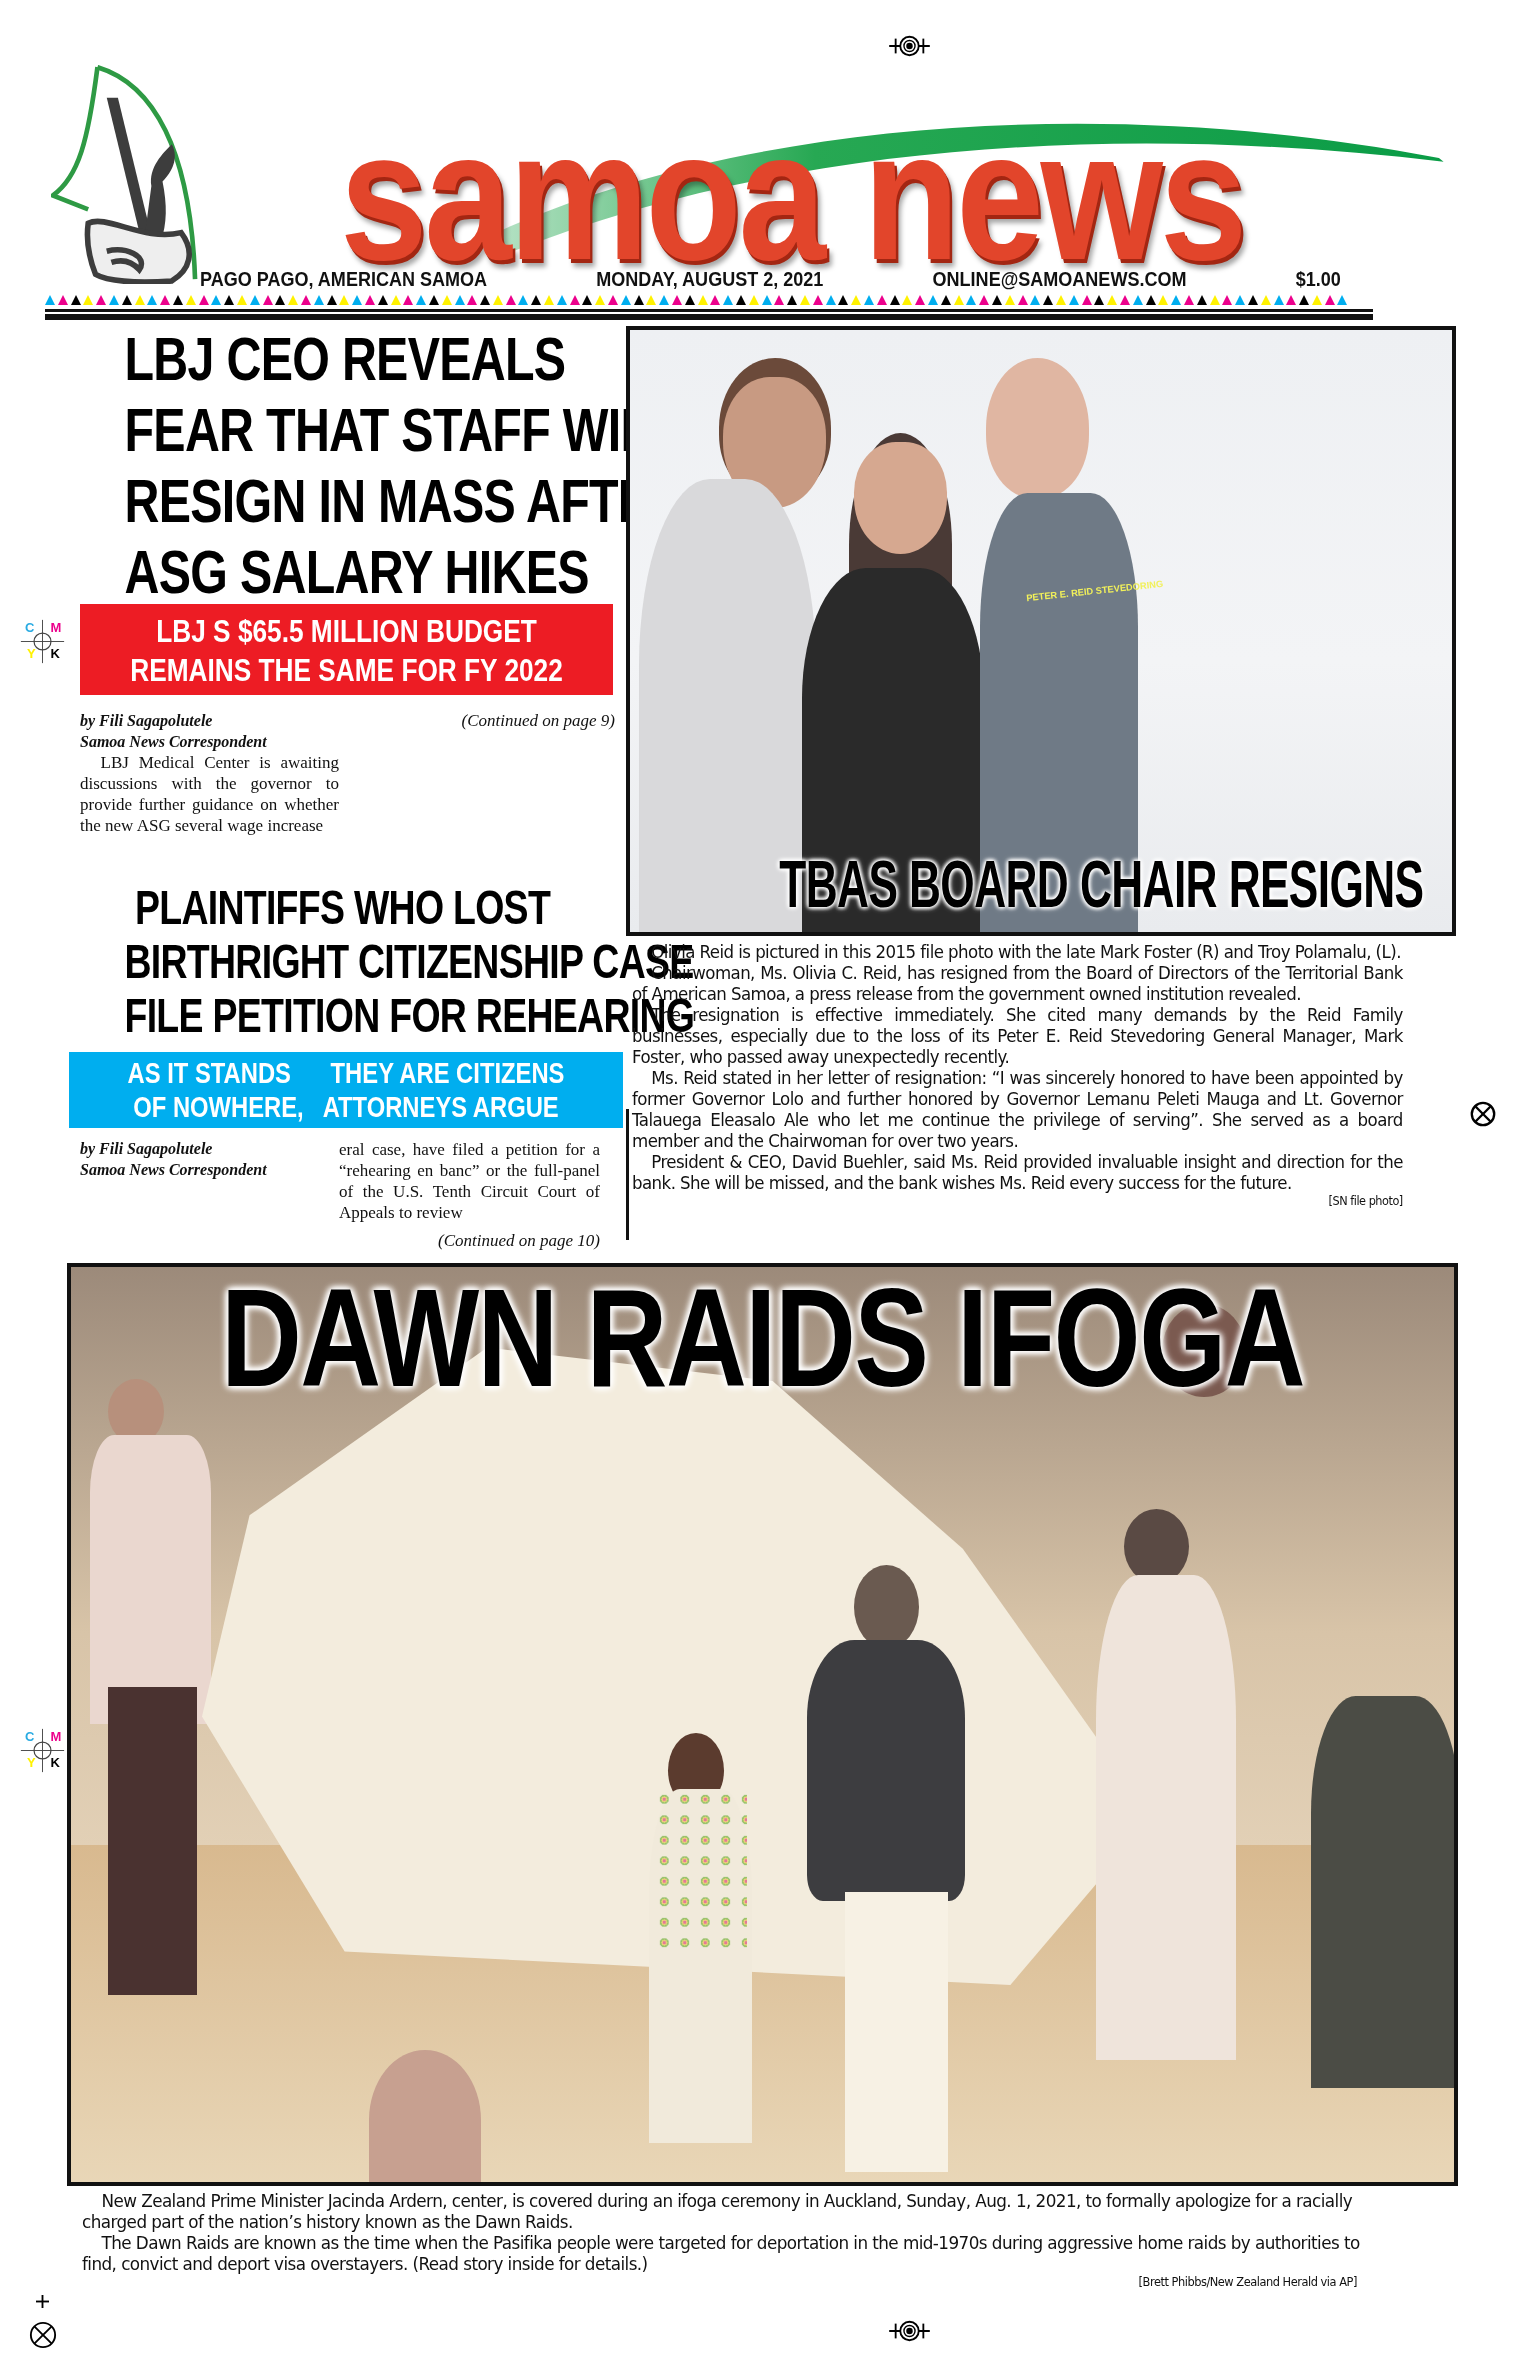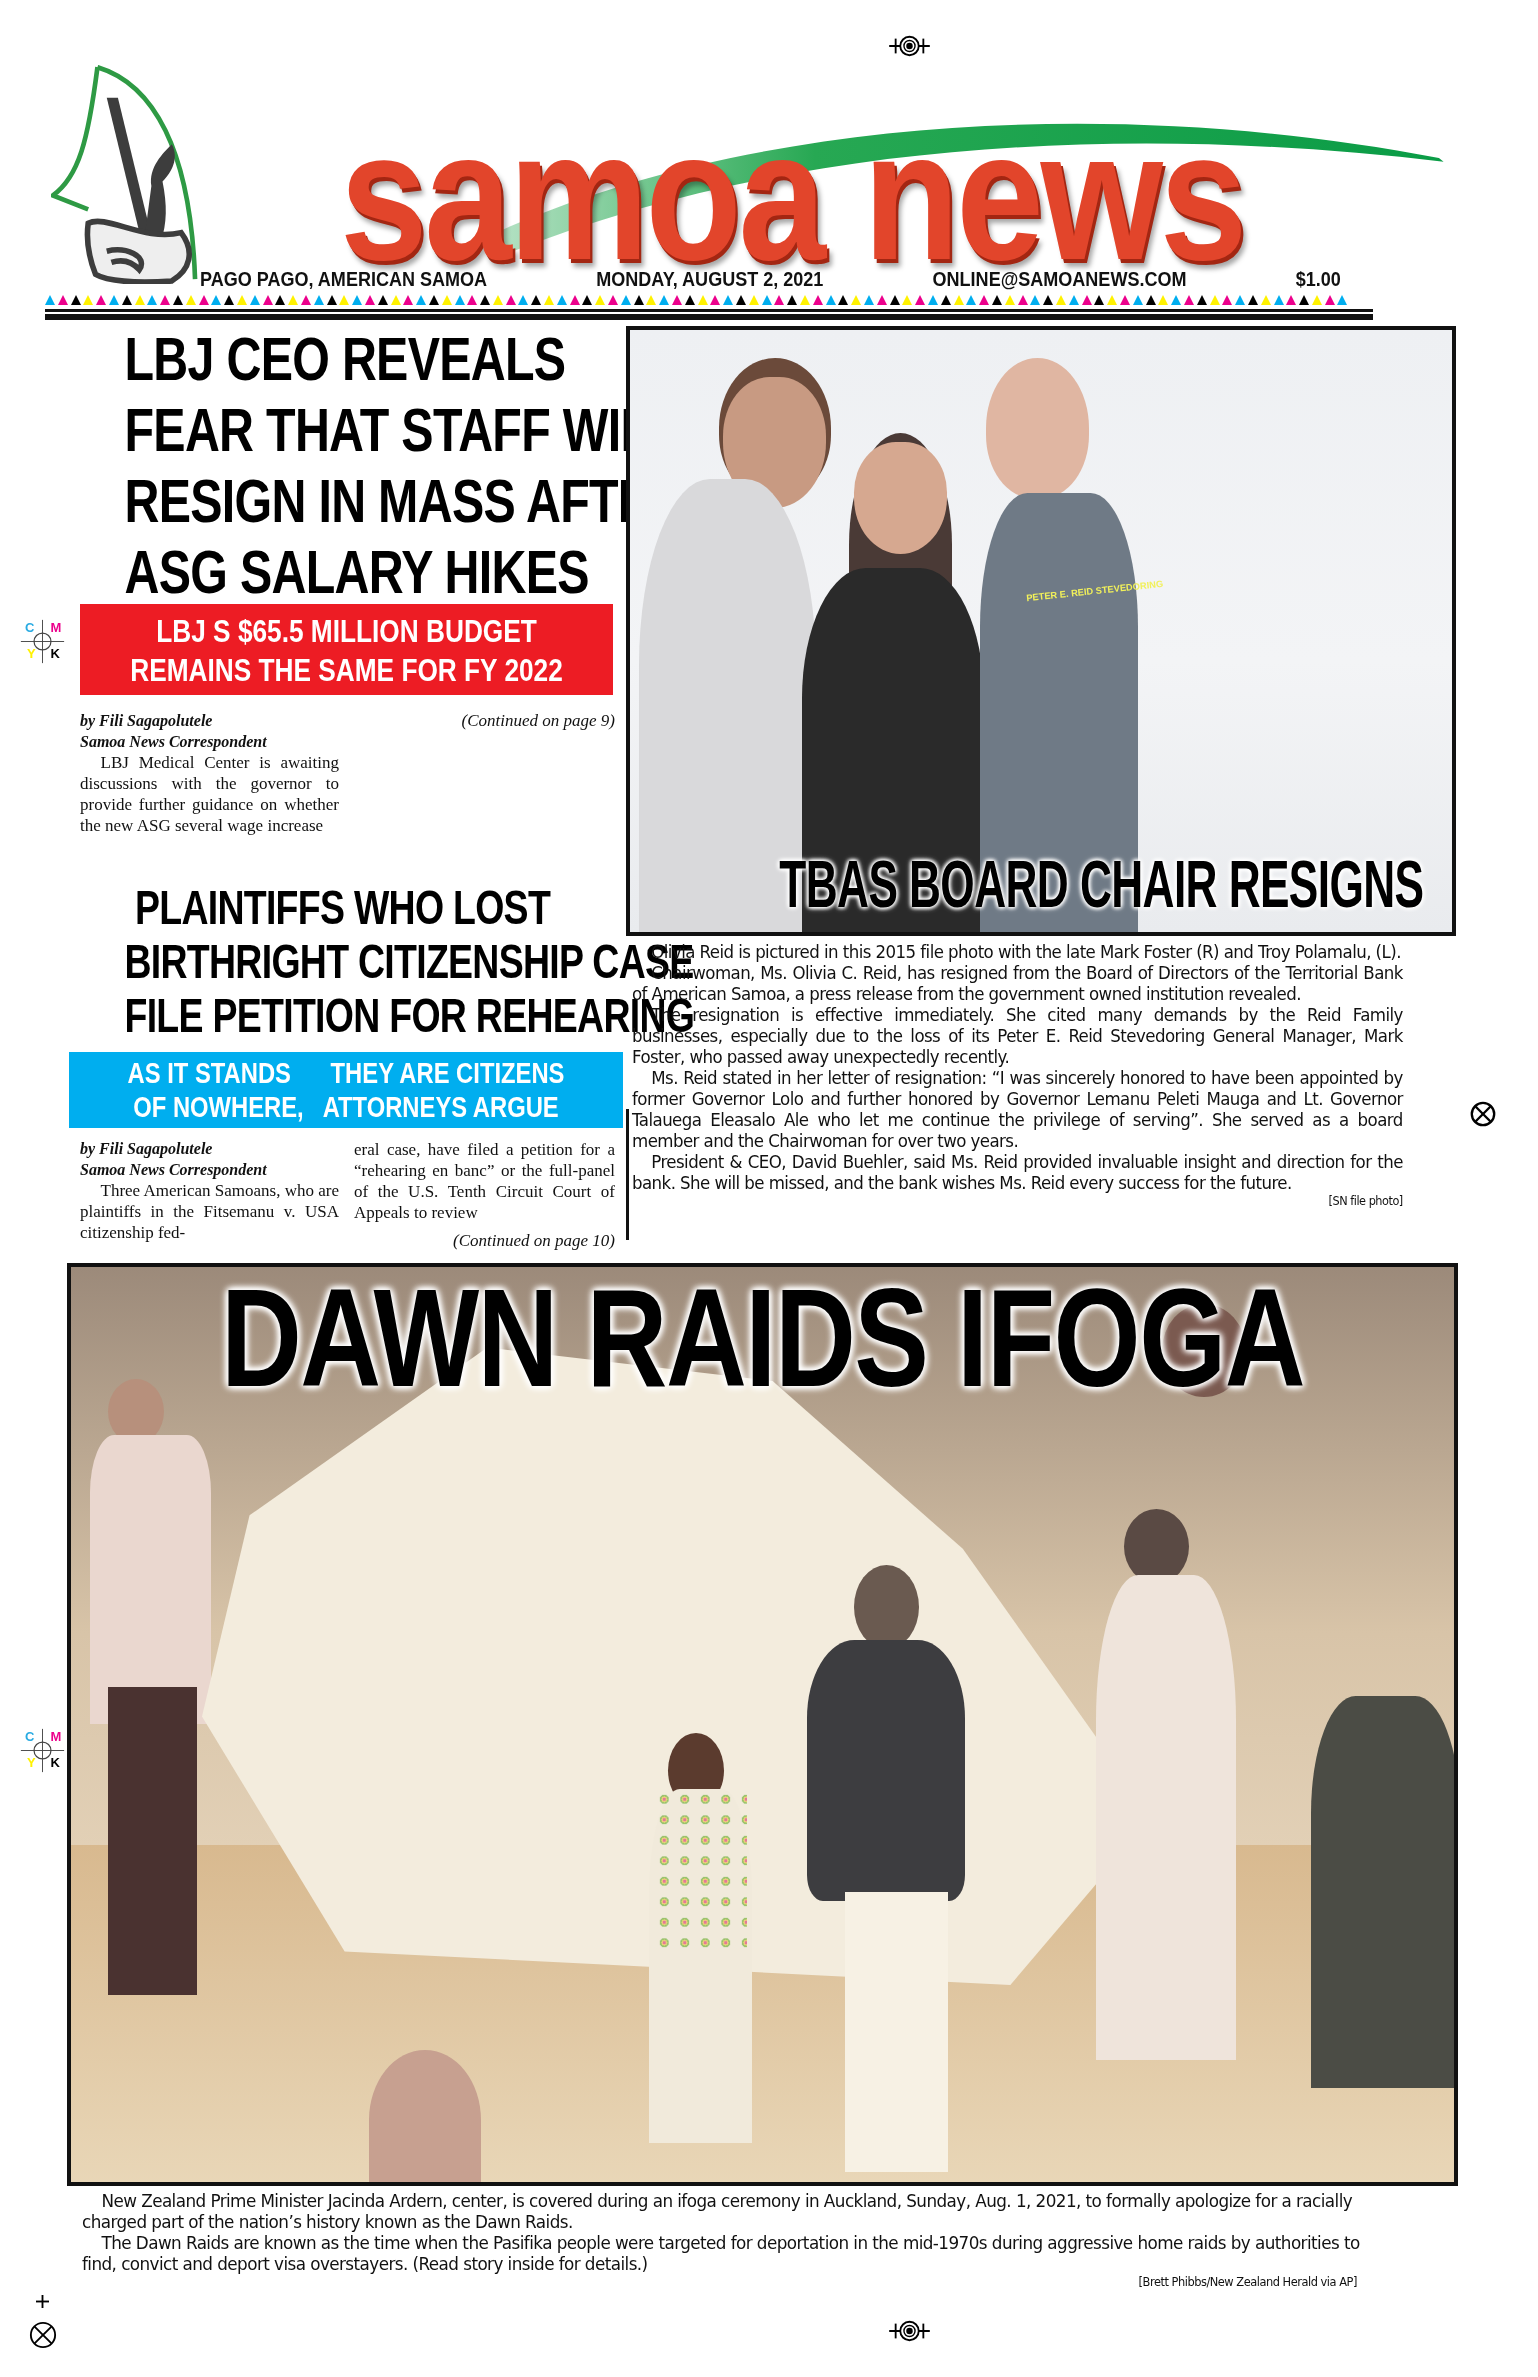--- a/index.html
+++ b/index.html
@@ -60,21 +60,21 @@
   .s1-col1 { left: 80px; top: 711px; width: 259px; }
   .s1-col2 { left: 354px; top: 711px; width: 261px; }
 
   .hl2 { left: 63px; top: 881px; width: 559px; font-size: 48px; line-height: 54px; transform: scaleX(0.78); transform-origin: center top; }
   .hl2 div { white-space: nowrap; }
   .blue-banner {
     left: 69px; top: 1052px; width: 554px; height: 76px; background: #00aeef;
     color: #fff; text-align: center; font: bold 29px/34px "Liberation Sans", sans-serif; padding-top: 3.7px;
   }
   .s2-col1 { left: 80px; top: 1139px; width: 259px; }
-  .s2-col2 { left: 354px; top: 1139px; width: 261px; }
+  .s2-col2 { left: 339px; top: 1139px; width: 261px; }
 
   
   .vdiv { left: 626px; top: 1109px; width: 2.8px; height: 131px; background: #111; }
 
   
   .tbas-photo {
     left: 626px; top: 326px; width: 830px; height: 610px; border: 4.7px solid #111;
     background: linear-gradient(180deg, #eef0f3 0%, #f3f4f6 55%, #e9ebee 100%);
     overflow: hidden;
   }
@@ -341,21 +341,20 @@
   <div>BIRTHRIGHT CITIZENSHIP CASE</div>
   <div>FILE PETITION FOR REHEARING</div>
 </div>
 <div class="abs blue-banner">
   <div style="white-space:pre">AS IT STANDS      THEY ARE CITIZENS</div>
   <div style="white-space:pre">OF NOWHERE,   ATTORNEYS ARGUE</div>
 </div>
 <div class="abs s2-col1">
   <div class="byline">by Fili Sagapolutele</div>
   <div class="byline">Samoa News Correspondent</div>
-  <div class="body-serif indent">Three American Samoans, who are plaintiffs in the Fitsemanu v. USA citizenship fed-</div>
 </div>
 <div class="abs s2-col2">
   <div class="body-serif">eral case, have filed a petition for a “rehearing en banc” or the full-panel of the U.S. Tenth Circuit Court of Appeals to review</div>
   <div class="cont" style="margin-top:7.5px">(Continued on page 10)</div>
 </div>
 <div class="abs vdiv"></div>
 
 <div class="abs tbas-photo" title="Olivia Reid with Troy Polamalu and Mark Foster">
 
   <div class="person" style="left:89px;top:28px;width:112px;height:140px;background:#6b4a3a;border-radius:50% 50% 45% 45%;"></div>

